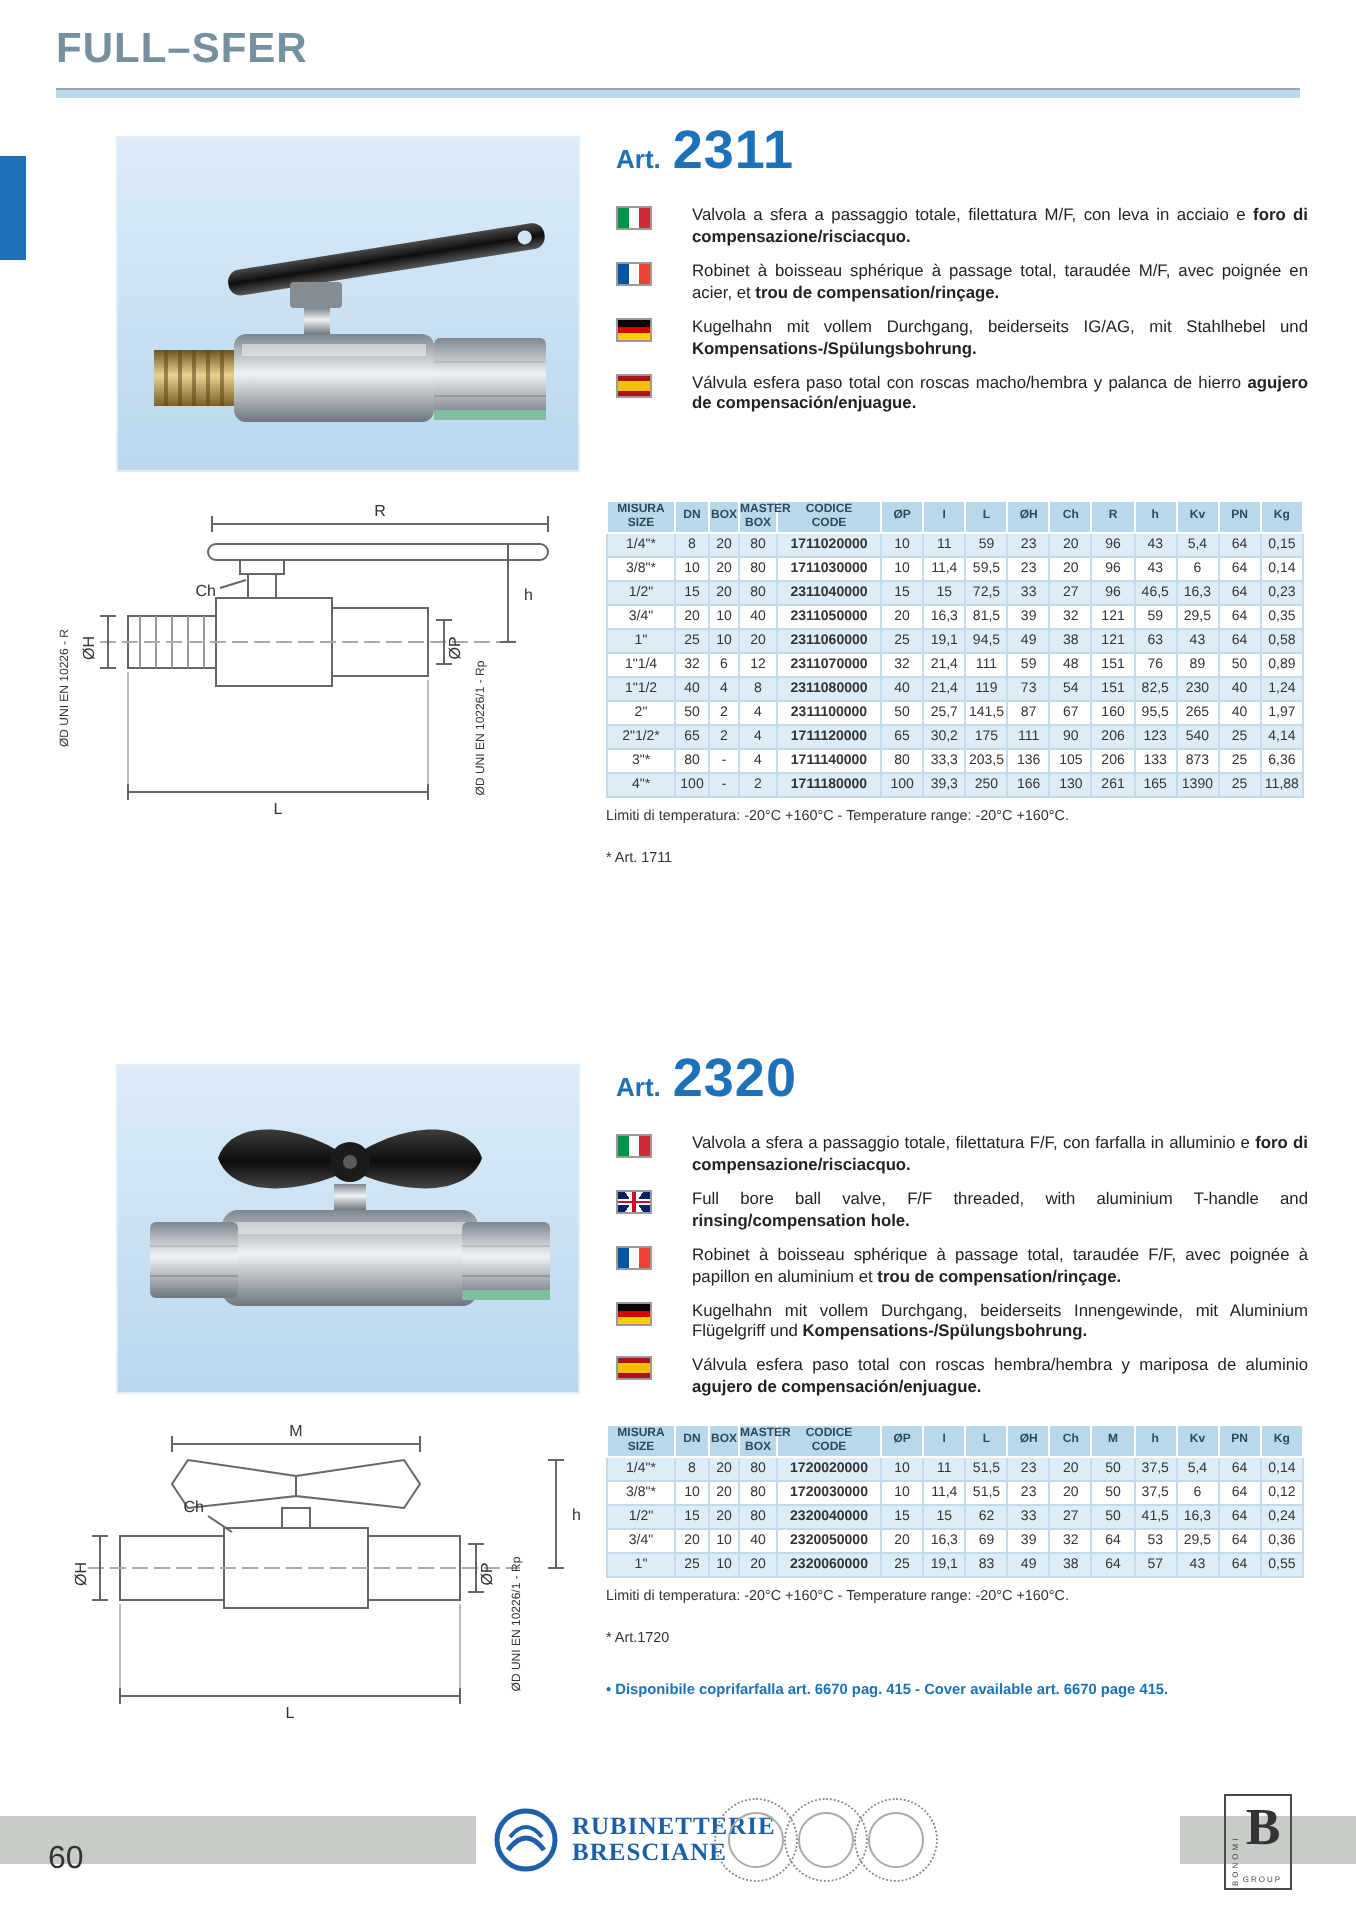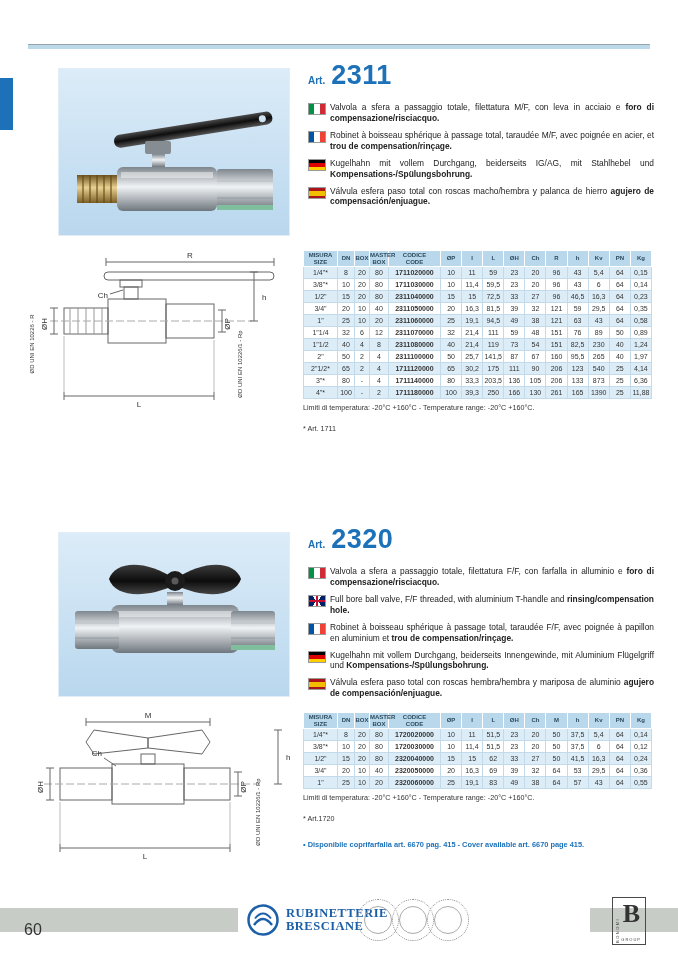--- a/index.html
+++ b/index.html
@@ -11,27 +11,27 @@
   .header-rule { position:absolute; left:28px; top:44px; width:622px; height:5px; border-top:1px solid #97a5ac; background:#bcd9ea; }
   .edge-tab { position:absolute; left:0; top:78px; width:13px; height:52px; background:#1d71b8; }
 
   
   .photo-box { position:absolute; left:58px; width:232px; height:168px; background:linear-gradient(180deg,#dcecf8,#b9d7ee); border:1px solid #e3edf5; }
   #photo1 { top:68px; } #photo2 { top:532px; height:165px; }
 
   
   .art-head { position:absolute; left:308px; color:#1d71b8; display:flex; align-items:baseline; gap:6px; }
   #art1 { top:60px; } #art2 { top:524px; }
-  .art-prefix { font-size:10px; font-weight:bold; }
+  .art-prefix { font-size:13px; font-weight:bold; }
   .art-num { font-size:27px; font-weight:bold; letter-spacing:.5px; }
 
   
   .descs { position:absolute; left:308px; width:346px; }
   #descs1 { top:102px; } #descs2 { top:566px; }
-  .desc { display:flex; gap:4px; margin-bottom:6px;justify-content:space-between; }
+  .desc { display:flex; gap:20px; margin-bottom:6px;justify-content:space-between; }
   .flag { flex:0 0 auto; width:18px; height:12px; border:1px solid #9a9a9a; margin-top:1px; }
   .flag-it { background:linear-gradient(to right,#009246 0 33%,#fff 33% 66%,#ce2b37 66% 100%); }
   .flag-fr { background:linear-gradient(to right,#0055a4 0 33%,#fff 33% 66%,#ef4135 66% 100%); }
   .flag-de { background:linear-gradient(to bottom,#000 0 33%,#d00 33% 66%,#ffce00 66% 100%); }
   .flag-es { background:linear-gradient(to bottom,#aa151b 0 25%,#f1bf00 25% 75%,#aa151b 75% 100%); }
   .flag-gb { background-color:#012169; background-image:
       linear-gradient(to bottom, transparent 43%, #c8102e 43%, #c8102e 57%, transparent 57%),
       linear-gradient(to right, transparent 45%, #c8102e 45%, #c8102e 55%, transparent 55%),
       linear-gradient(to bottom, transparent 35%, #fff 35%, #fff 65%, transparent 65%),
       linear-gradient(to right, transparent 39%, #fff 39%, #fff 61%, transparent 61%),
@@ -72,20 +72,21 @@
   .b-logo { position:absolute; left:612px; top:897px; width:34px; height:48px; border:1.5px solid #4a4a4a; padding:2px 2px 1px 2px; display:flex; }
   .b-logo .vert { writing-mode:vertical-rl; transform:rotate(180deg); font-size:4px; letter-spacing:1.5px; color:#444; }
   .b-logo .big-b { flex:1; text-align:center; font-family:"Liberation Serif", serif; font-size:26px; font-weight:bold; color:#333; line-height:1.1; }
   .b-logo .grp { position:absolute; bottom:2px; right:4px; font-size:4px; letter-spacing:1px; color:#444; }
 </style>
 </head>
 <body>
 
 <div class="page">
 
+  <div class="header-title">FULL–SFER</div>
   <div class="header-rule"></div>
   <div class="edge-tab"></div>
 
   <div class="photo-box" id="photo1">
     <svg width="232" height="168" viewBox="0 0 232 168">
       <defs>
         <linearGradient id="g1-brass" x1="0" x2="0" y1="0" y2="1">
           <stop offset="0" stop-color="#6e531f"></stop>
             <stop offset=".45" stop-color="#e9d191"></stop>
             <stop offset="1" stop-color="#7c5f26"></stop>

